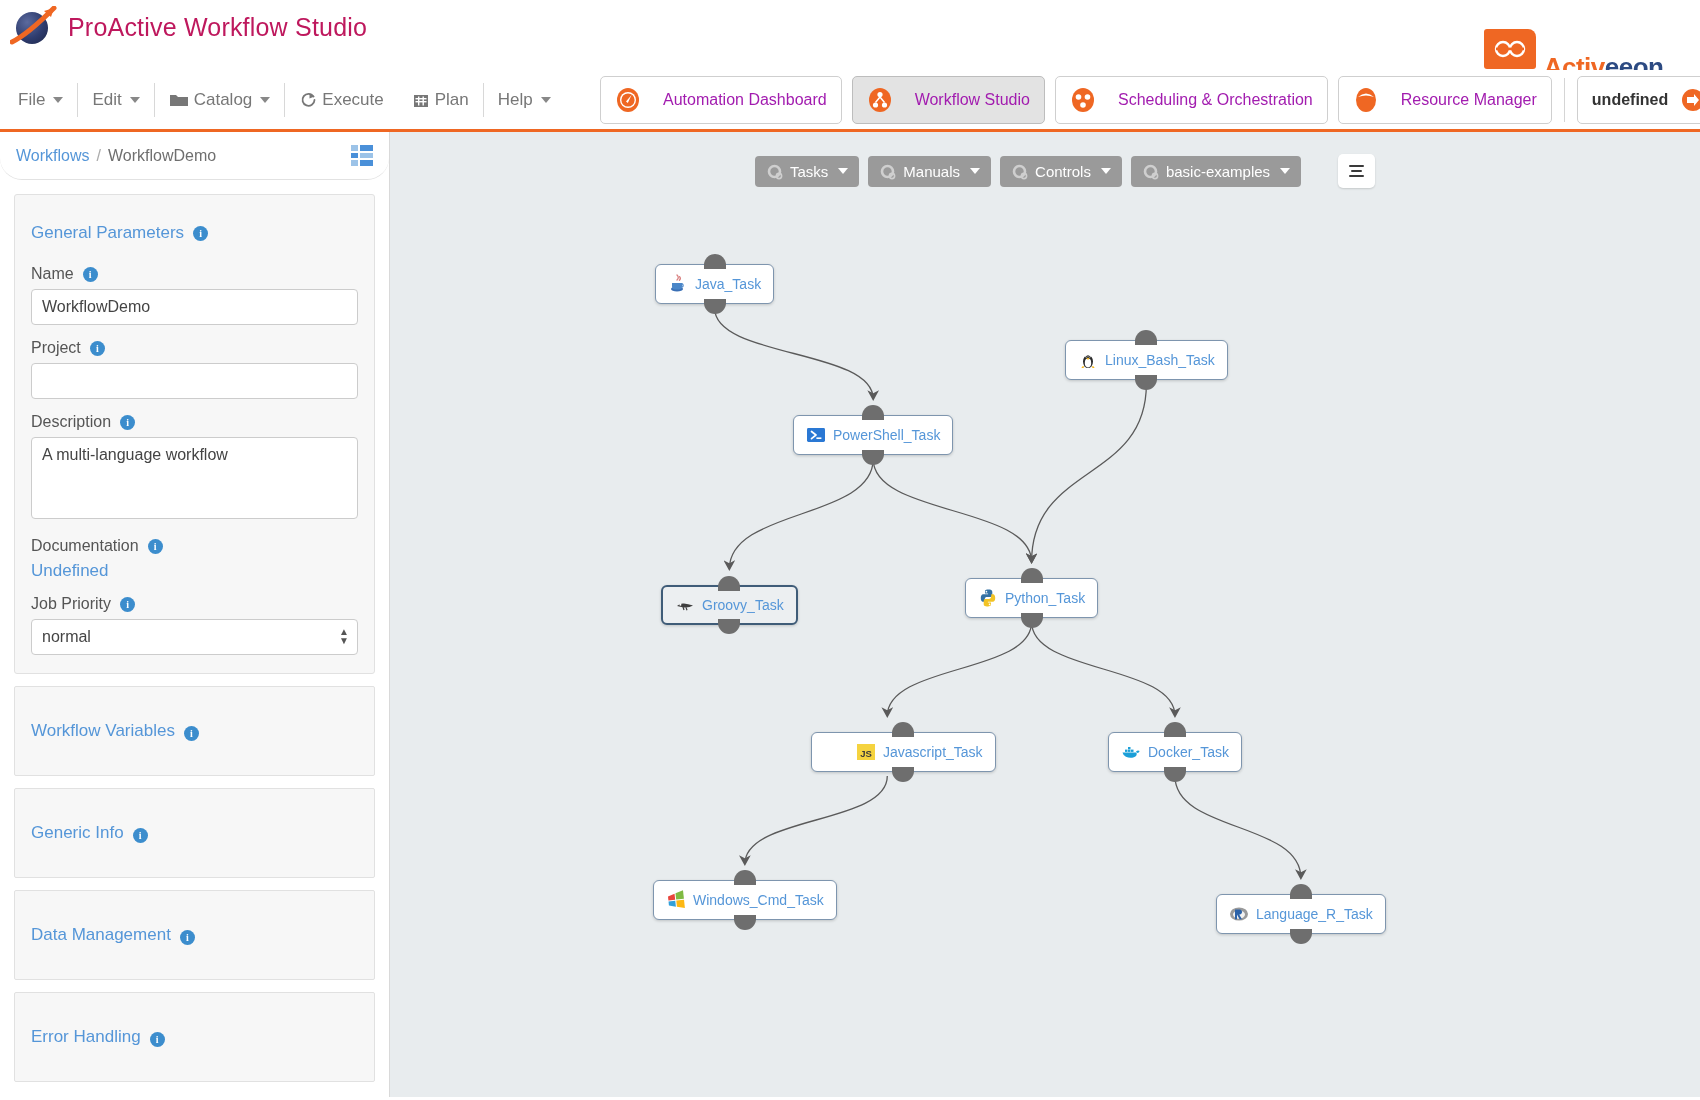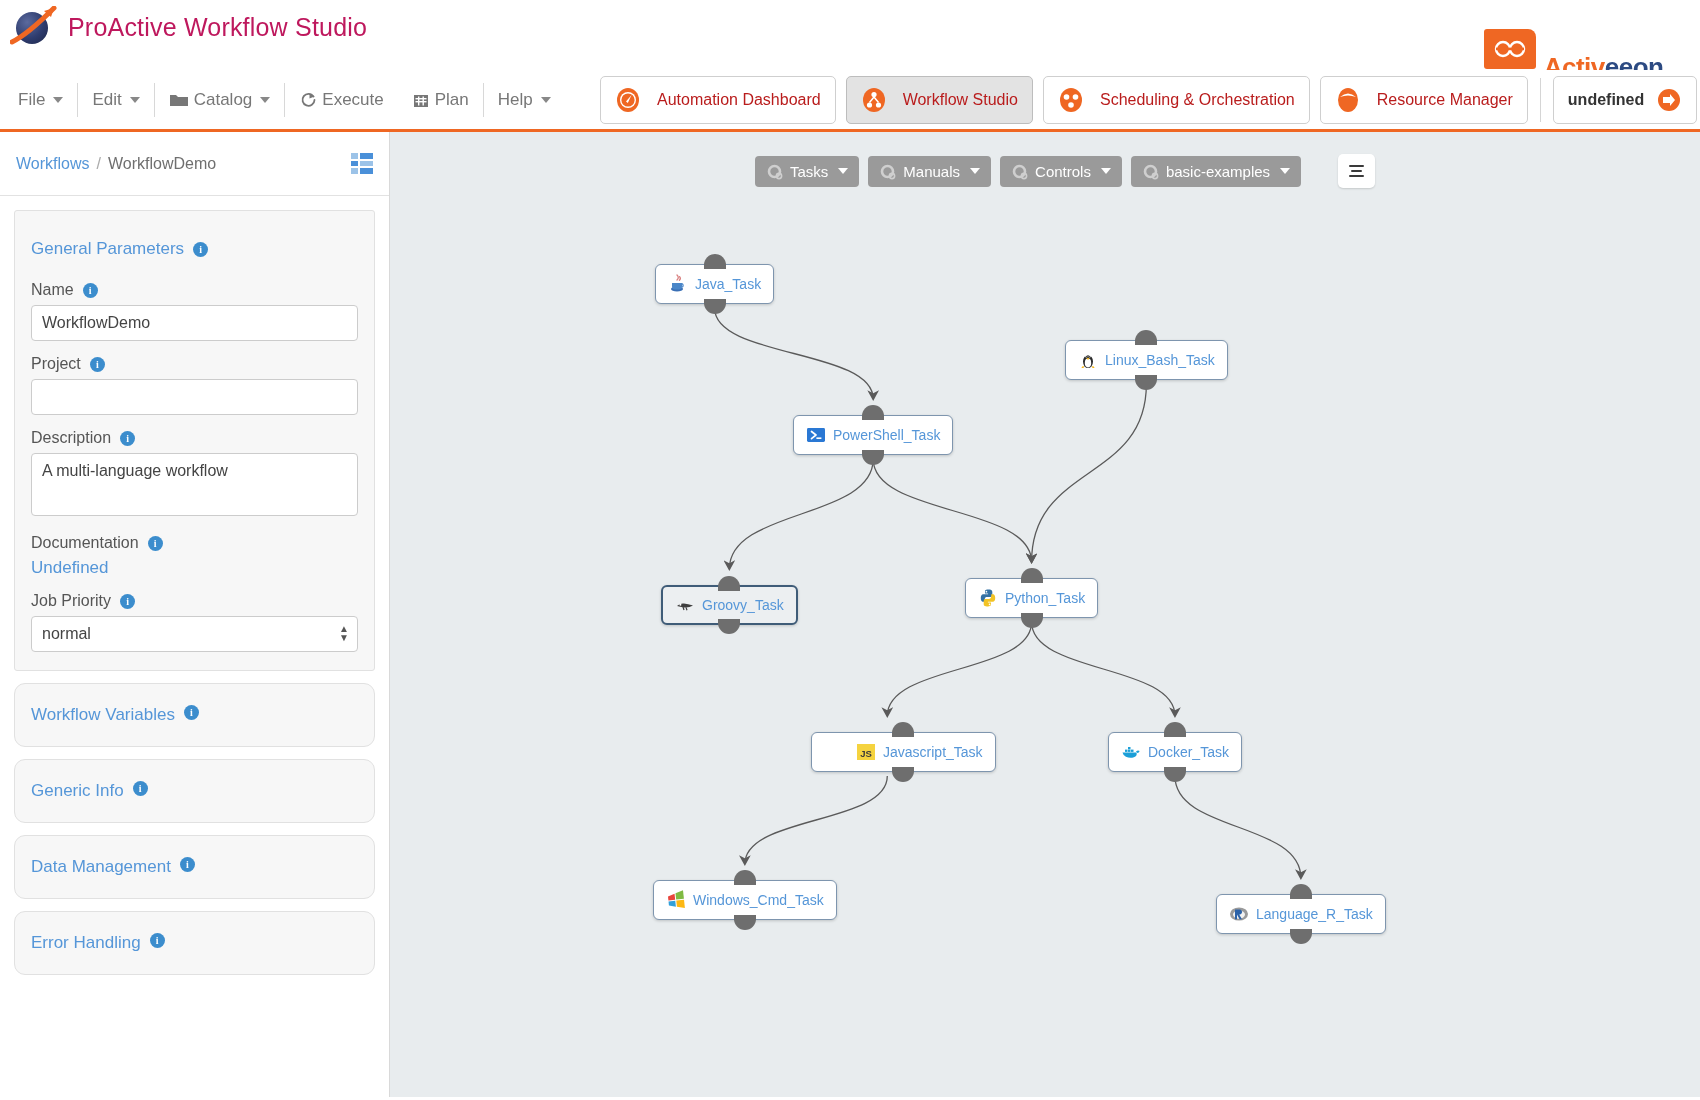--- a/index.html
+++ b/index.html
@@ -42,73 +42,73 @@
   .menu-left { display:flex; align-items:center; height:100%; padding-left:4px; }
   .menu-item {
     display:flex; align-items:center; gap:5px; padding:0 14px; height:34px;
     font-size:17px; color:#777; cursor:pointer; white-space:nowrap;
   }
   .menu-sep { width:1px; height:34px; background:#d8d8d8; }
   .caret { width:0;height:0;border-left:5px solid transparent;border-right:5px solid transparent;border-top:6px solid #888; margin-left:3px; }
 
   .nav-group { position:absolute; left:600px; top:50%; transform:translateY(-50%); display:flex; align-items:center; gap:10px; }
   .nav-btn {
-    display:flex; align-items:center; gap:16px; height:48px; padding:0 14px;
+    display:flex; align-items:center; gap:22px; height:48px; padding:0 14px;
     border:1px solid #cfcfcf; border-radius:5px; background:#fff;
-    font-size:16px; color:#b91c1c; cursor:pointer; white-space:nowrap;
+    font-size:16px; color:#a21caf; cursor:pointer; white-space:nowrap;
   }
   .nav-btn.active { background:#e3e3e3; border-color:#bdbdbd; }
   .nav-sep { width:1px; height:44px; background:#d5d5d5; margin:0 2px; }
   .nav-btn.user { font-weight:bold; color:#333; gap:12px; }
 
   .ico-circle { width:26px;height:26px;border-radius:50%; display:inline-block; flex:0 0 auto; }
 
   
   .main { display:flex; height:calc(1100px - 70px - 65px); }
 
   
   .sidebar { width:390px; background:#fff; border-right:1px solid #d9d9d9; }
   .breadcrumb {
-    height:64px; display:flex; align-items:center; padding:0 16px;
-    border-bottom:1px solid #e2e2e2; font-size:16px; gap:7px;
+    height:48px; display:flex; align-items:center; padding:0 16px;
+    border-bottom:1px solid #e2e2e2; font-size:16px; gap:7px;border-radius:22px;
   }
   .bc-link { color:#5596d8; cursor:pointer; }
   .bc-slash { color:#aaa; }
   .bc-cur { color:#6f6f6f; }
   .grid-icon { margin-left:auto; width:22px; height:22px; display:grid;
      grid-template-columns:7px 13px; grid-template-rows:6px 5px 6px; gap:2px; cursor:pointer; }
   .grid-icon i { background:#4a90d9; display:block; }
   .grid-icon i.l { background:#9cc3e8; }
 
   .panel { margin:14px 14px 0 14px; border:1px solid #e1e1e1; background:#f7f7f7; border-radius:3px; }
   .panel-head { padding:14px 16px 0 16px; }
   .panel-title { font-size:17px; color:#5596d8; display:flex; align-items:center; gap:9px;margin-top:14px; }
   .panel-body { padding:8px 16px 18px 16px; }
 
   .field-label { font-size:16px; color:#555; margin:14px 0 6px 0; display:flex; align-items:center; gap:9px; }
   .txt-input {
     width:100%; height:36px; border:1px solid #ccc; border-radius:4px; background:#fff;
     padding:0 10px; font-size:16px; color:#444; font-family:inherit;
   }
   .txt-area {
-    width:100%; height:63px; border:1px solid #ccc; border-radius:4px; background:#fff;
+    width:100%; height:82px; border:1px solid #ccc; border-radius:4px; background:#fff;
     padding:8px 10px; font-size:16px; color:#444; font-family:inherit; resize:none;
   }
   .link-val { font-size:17px; color:#5596d8; cursor:pointer; margin:6px 0 0 0; }
   .select-wrap { position:relative; }
   .spin { position:absolute; right:9px; top:8px; font-size:10px; line-height:9px; color:#555; }
 
   .info-dot {
     width:15px;height:15px;border-radius:50%;background:#3c8dcd;color:#fff;
     font-size:10px;font-weight:bold; display:inline-flex;align-items:center;justify-content:center;
     font-family:"Liberation Serif", serif; cursor:pointer; flex:0 0 auto;
   }
 
-  .accordion { margin:12px 14px 0 14px; border:1px solid #e1e1e1; background:#f7f7f7; border-radius:11px;
-     padding:21px 16px; font-size:17px; color:#5596d8; display:flex; align-items:flex-start; gap:9px; cursor:pointer; }
+  .accordion { margin:12px 14px 0 14px; border:1px solid #e1e1e1; background:#f7f7f7; border-radius:2px;
+     padding:34px 16px; font-size:17px; color:#5596d8; display:flex; align-items:flex-end; gap:9px; cursor:pointer; }
 
   
   .canvas { flex:1; background:#e8ecee; position:relative; overflow:hidden; }
   .canvas-toolbar { position:absolute; left:365px; top:22px; display:flex; align-items:center; gap:9px; }
   .tb-btn {
     display:flex; align-items:center; gap:7px; height:31px; padding:0 11px;
     background:#9a9a9a; color:#fff; border-radius:4px; font-size:15px; cursor:pointer; white-space:nowrap;
   }
   .tb-btn .caret { border-top-color:#fff; }
   .tb-square {

